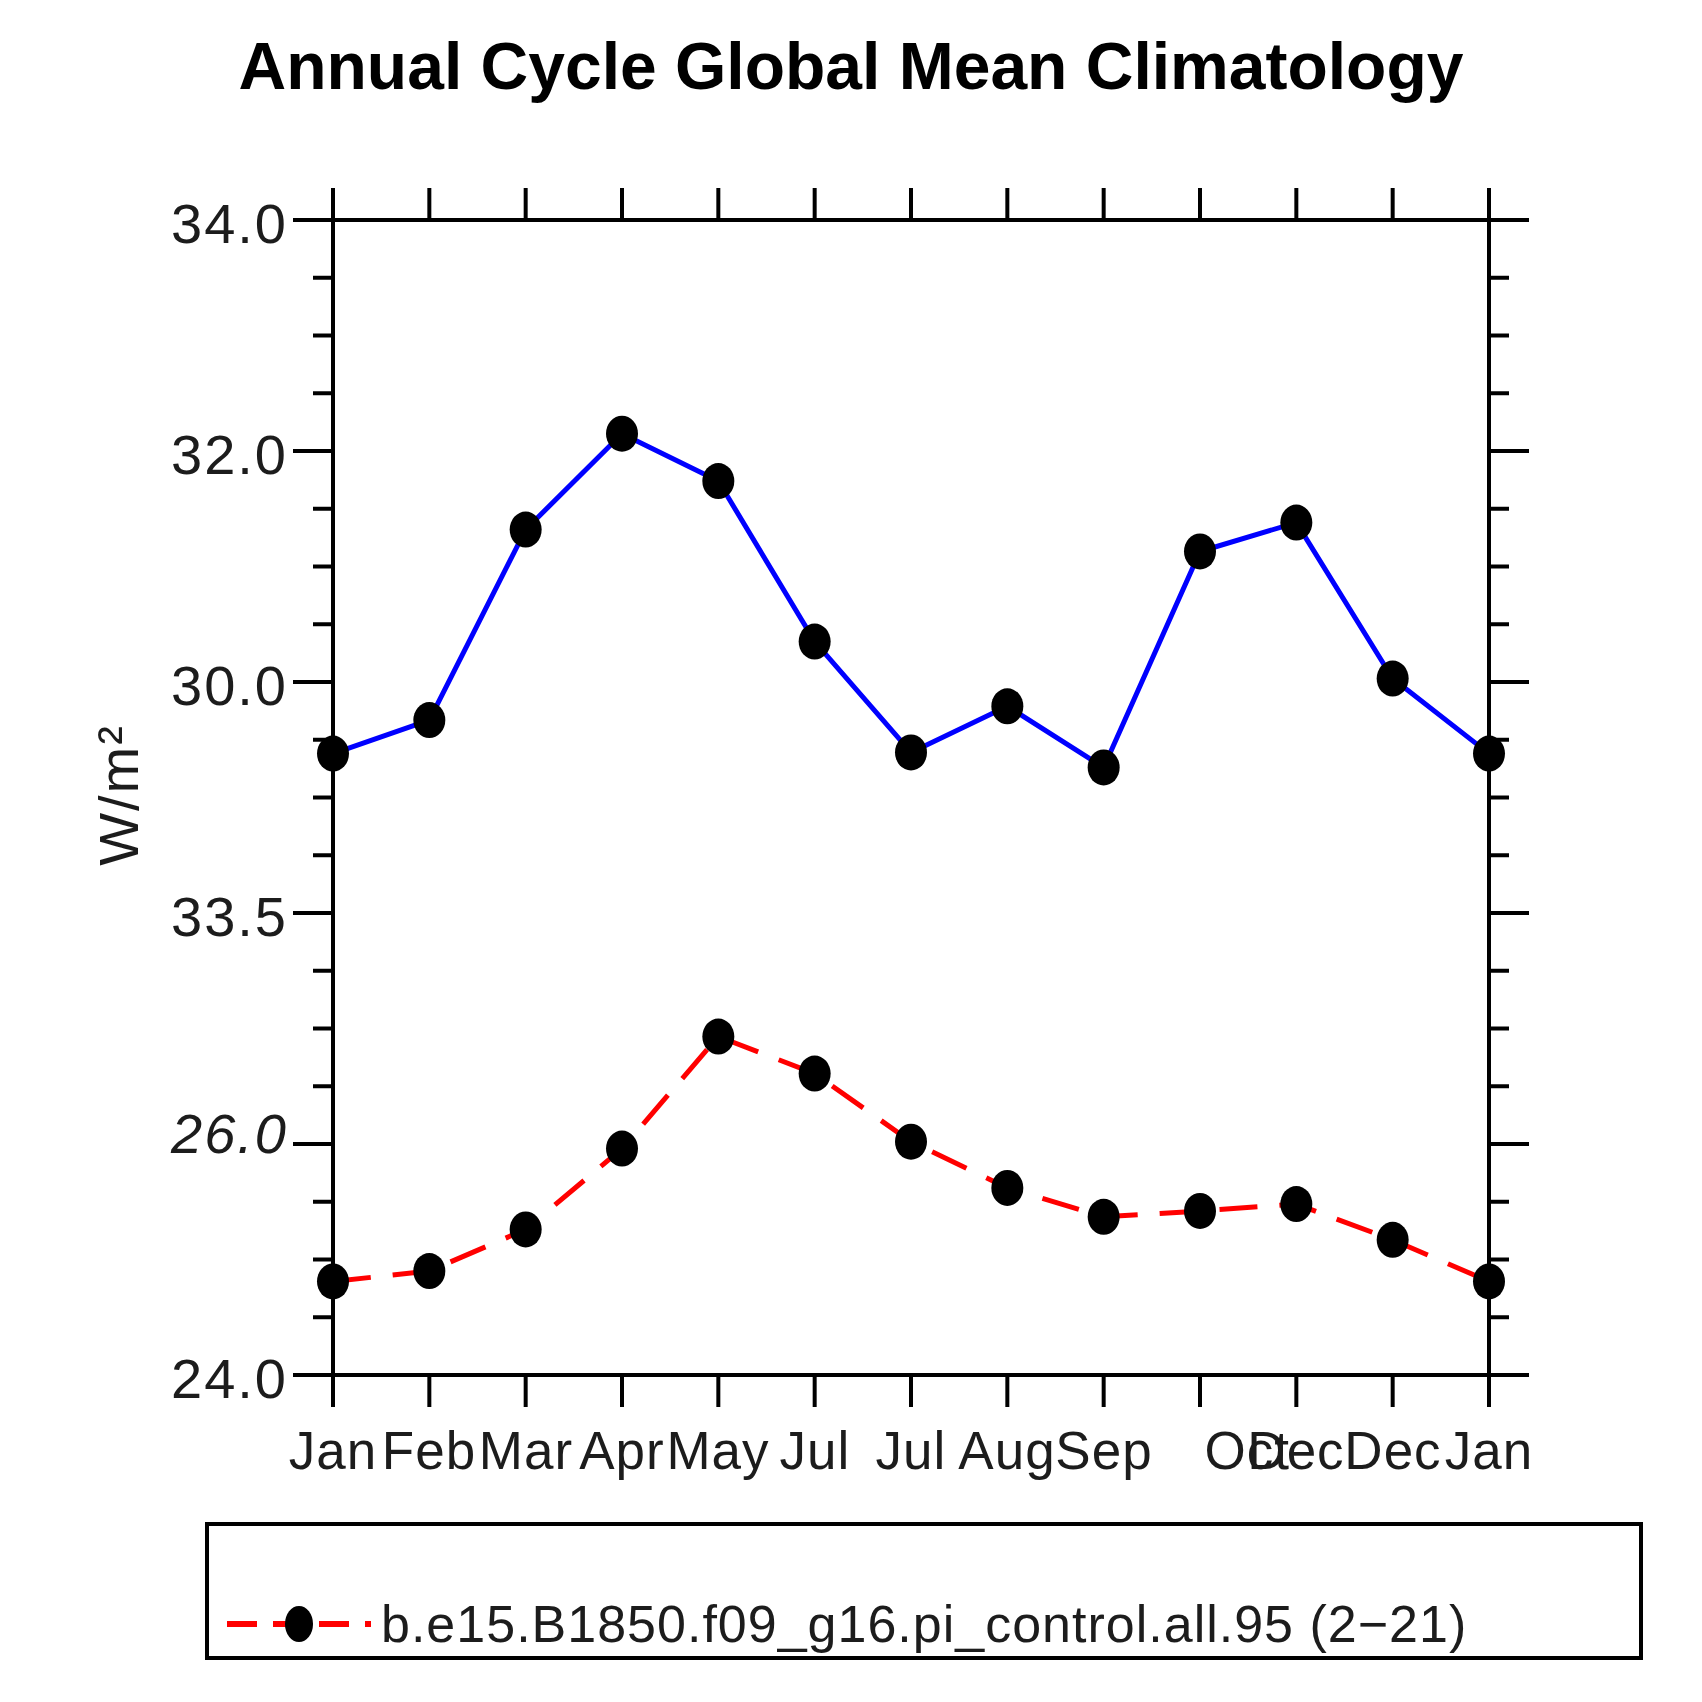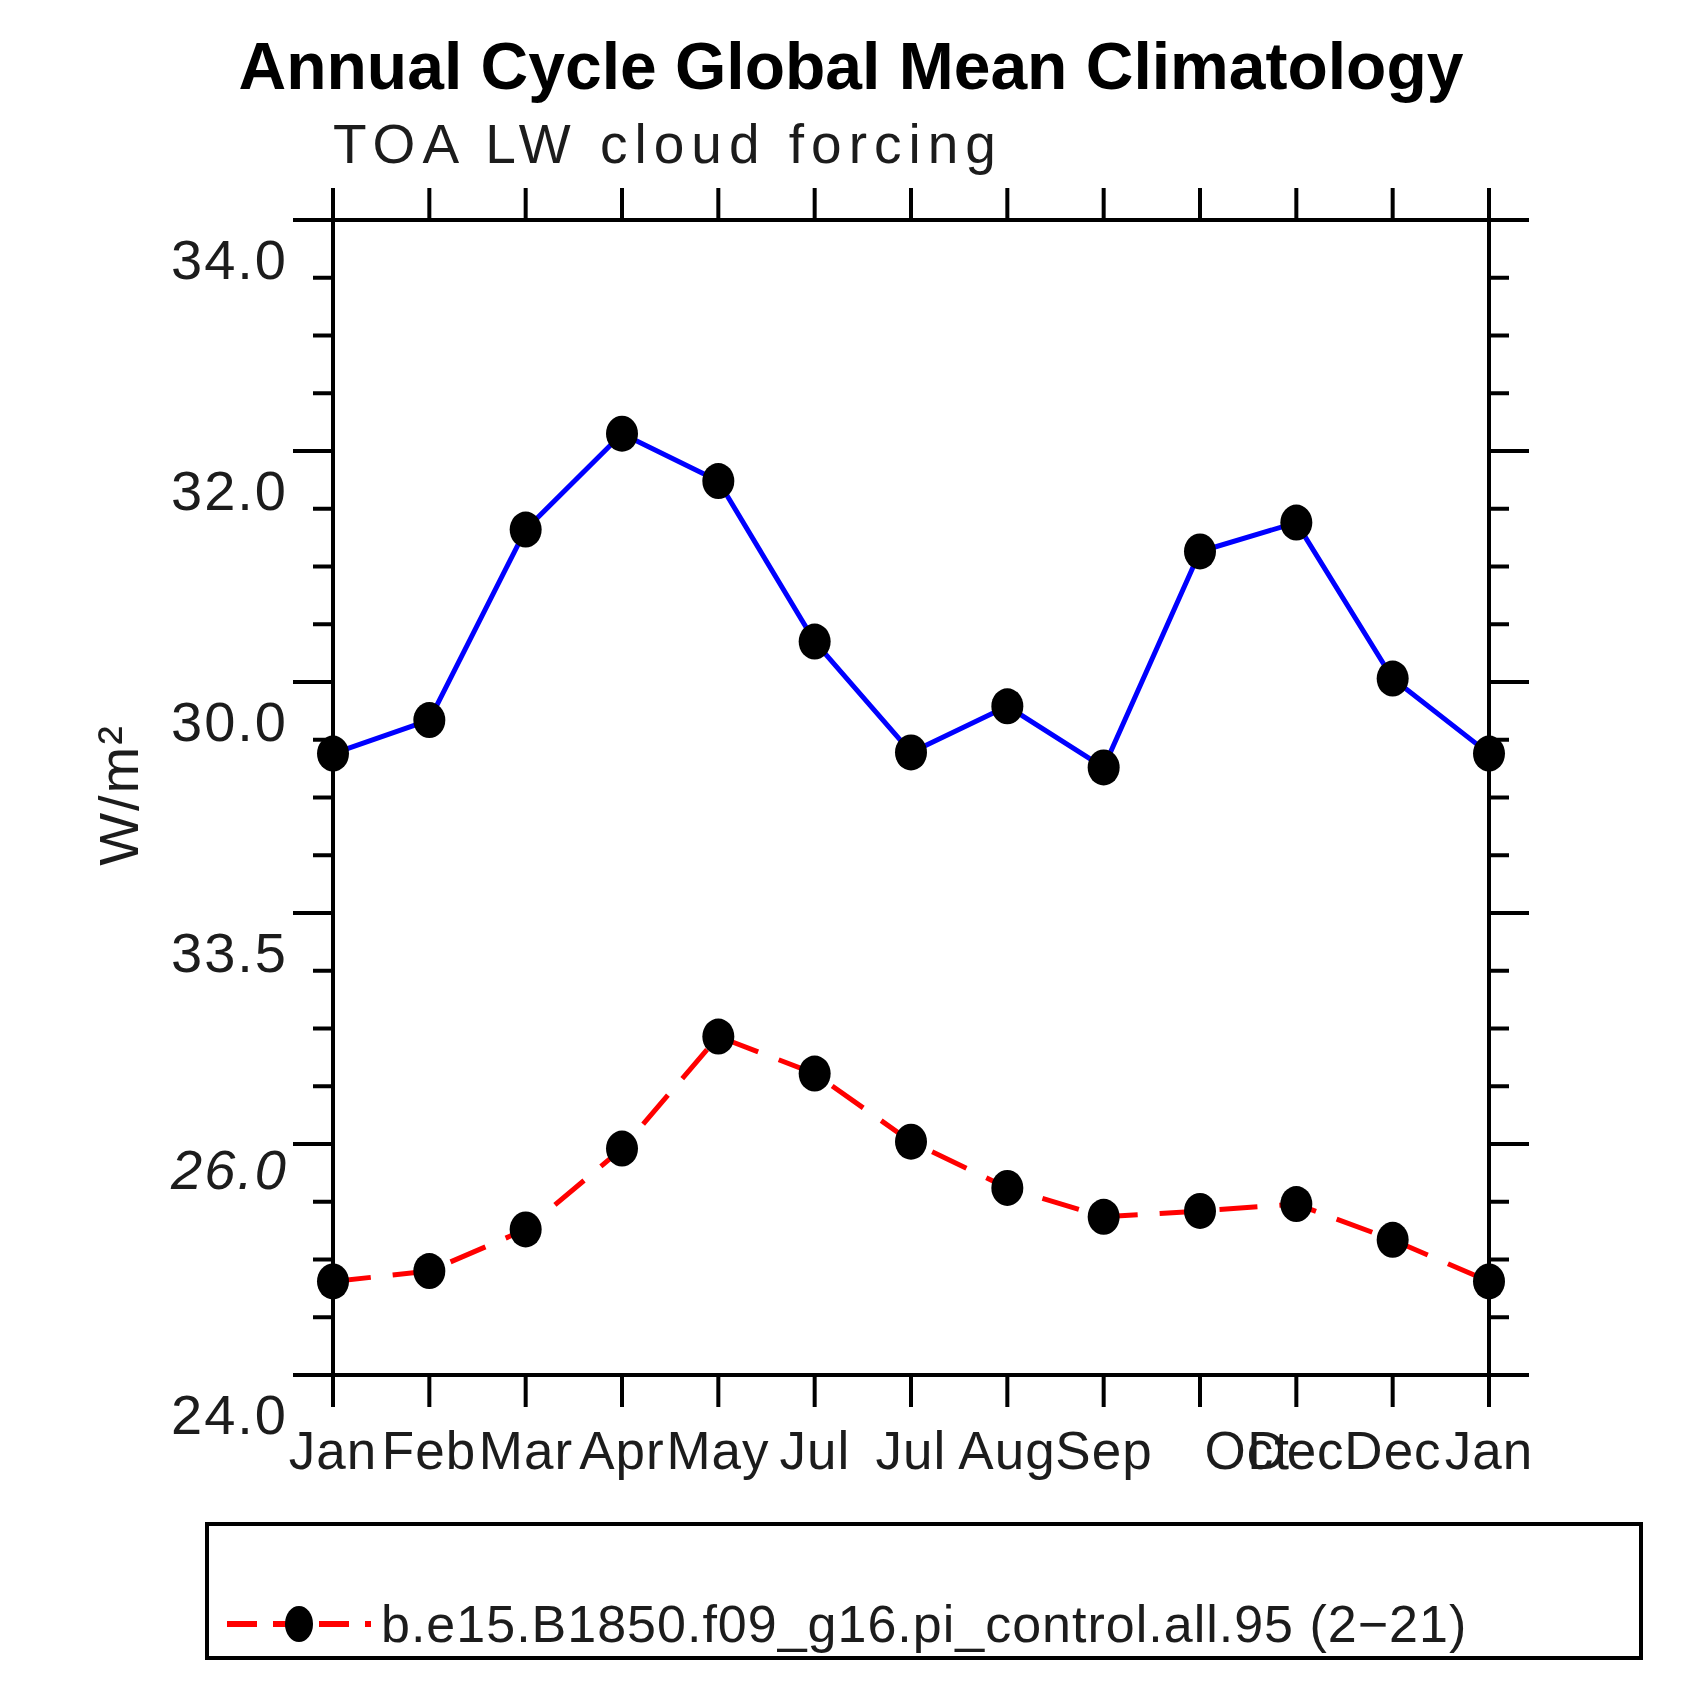--- a/index.html
+++ b/index.html
@@ -12,21 +12,21 @@
   .page-title{
     left:0;top:28px;width:1702px;text-align:center;
     font-size:66px;font-weight:700;color:#000;letter-spacing:0px;
   }
   .sub-title{
     left:333px;top:112px;
     font-size:55px;font-weight:400;color:#1c1c1c;letter-spacing:7px;
   }
   .ytick-label{
     width:150px;text-align:right;
-    font-size:56px;color:#1c1c1c;letter-spacing:2px;white-space:nowrap;margin-top:36px;
+    font-size:56px;color:#1c1c1c;letter-spacing:2px;white-space:nowrap;
   }
   .xtick-label{
     width:180px;text-align:center;
     font-size:53px;color:#1c1c1c;letter-spacing:1px;white-space:nowrap;
   }
   .y-axis-title{
     left:28px;top:680px;width:180px;height:230px;
     font-size:56px;color:#1c1c1c;
     transform:rotate(-90deg);transform-origin:center center;
     display:flex;align-items:center;justify-content:center;letter-spacing:2px;
@@ -142,21 +142,20 @@
       <ellipse cx="911" cy="1141.69" rx="16" ry="18" fill="#000000"></ellipse>
       <ellipse cx="1007.3333333333334" cy="1187.8899999999999" rx="16" ry="18" fill="#000000"></ellipse>
       <ellipse cx="1103.6666666666665" cy="1216.7649999999999" rx="16" ry="18" fill="#000000"></ellipse>
       <ellipse cx="1200" cy="1210.9899999999998" rx="16" ry="18" fill="#000000"></ellipse>
       <ellipse cx="1296.3333333333335" cy="1204.06" rx="16" ry="18" fill="#000000"></ellipse>
       <ellipse cx="1392.6666666666667" cy="1239.8649999999998" rx="16" ry="18" fill="#000000"></ellipse>
       <ellipse cx="1489" cy="1281.4450000000002" rx="16" ry="18" fill="#000000"></ellipse>
     </svg>
 
   <div class="abs page-title">Annual Cycle Global Mean Climatology</div>
-  <div class="abs sub-title">TOA LW cloud forcing</div>
 
   <div class="abs y-axis-title">W/m²</div>
 
   <div class="abs ytick-label" style="left:138px;top:191px;">34.0</div>
   <div class="abs ytick-label" style="left:138px;top:422px;">32.0</div>
   <div class="abs ytick-label" style="left:138px;top:653px;">30.0</div>
   <div class="abs ytick-label" style="left:138px;top:884px;">33.5</div>
   <div class="abs ytick-label" style="left:138px;top:1101px;font-style:italic;">26.0</div>
   <div class="abs ytick-label" style="left:138px;top:1346px;">24.0</div>
 

